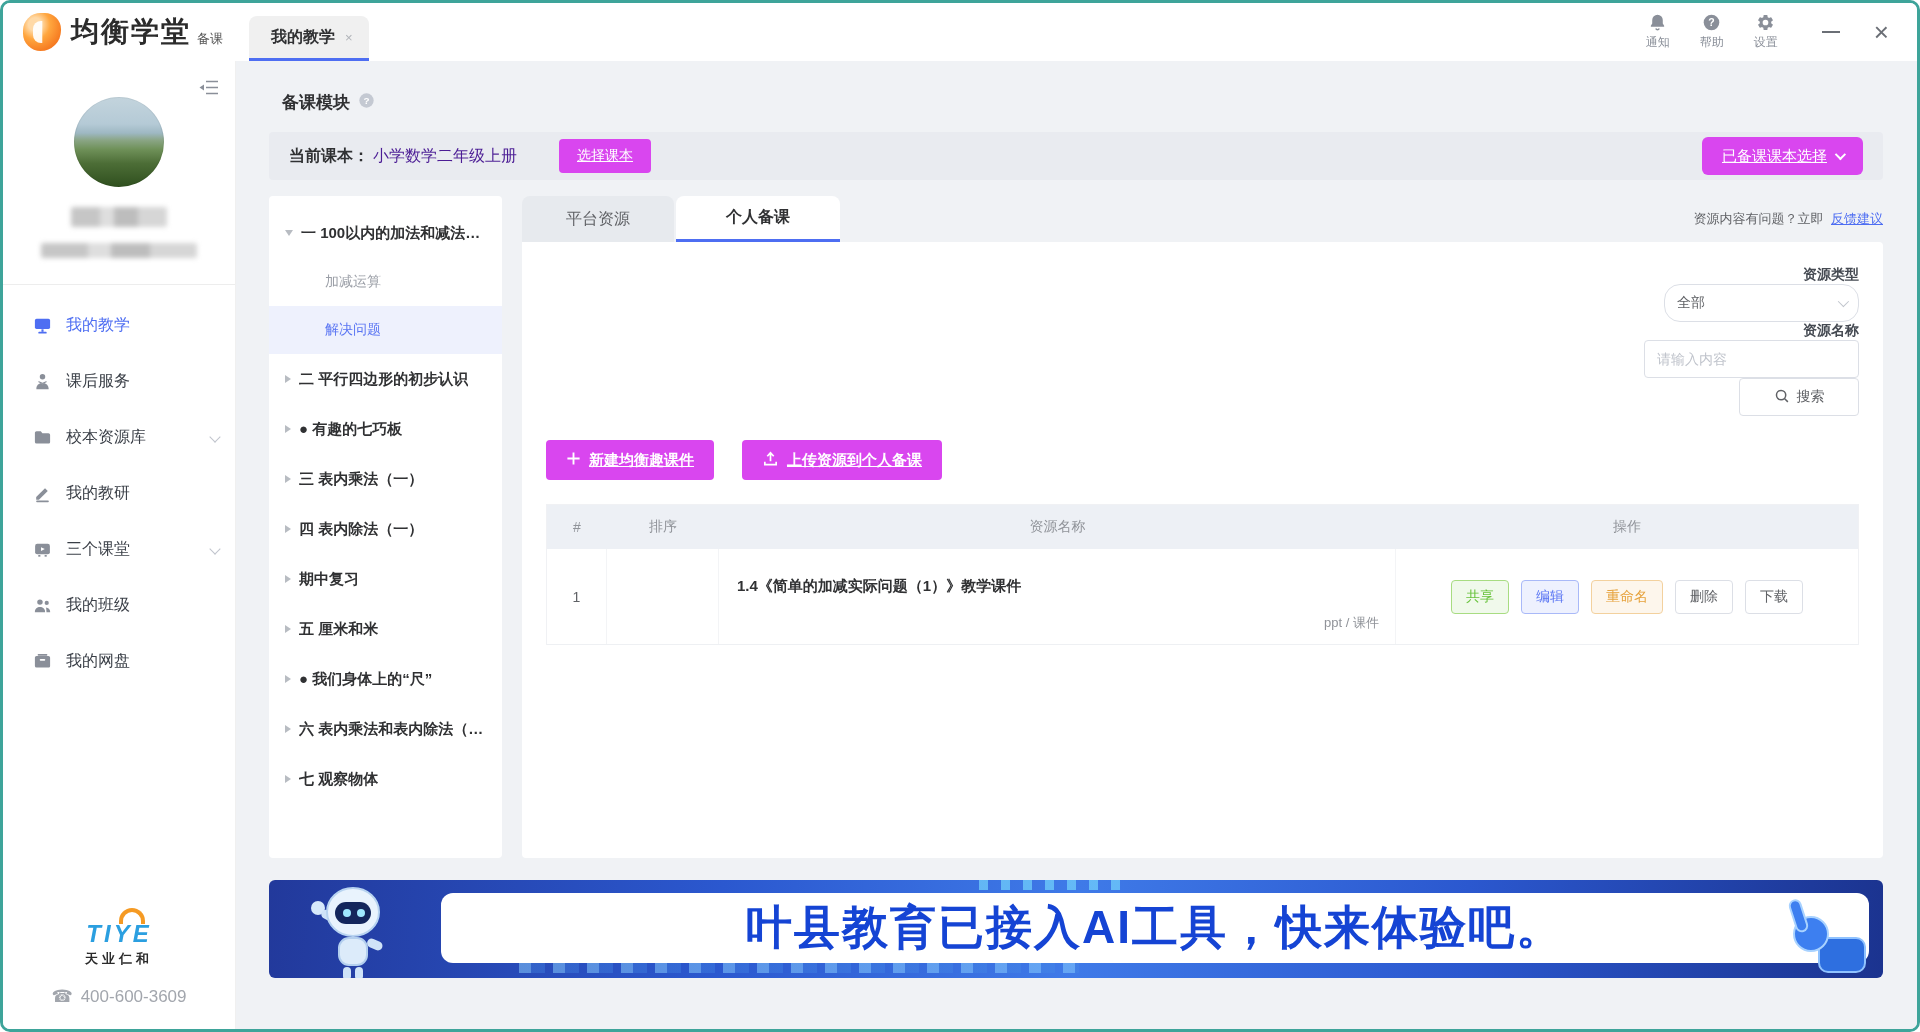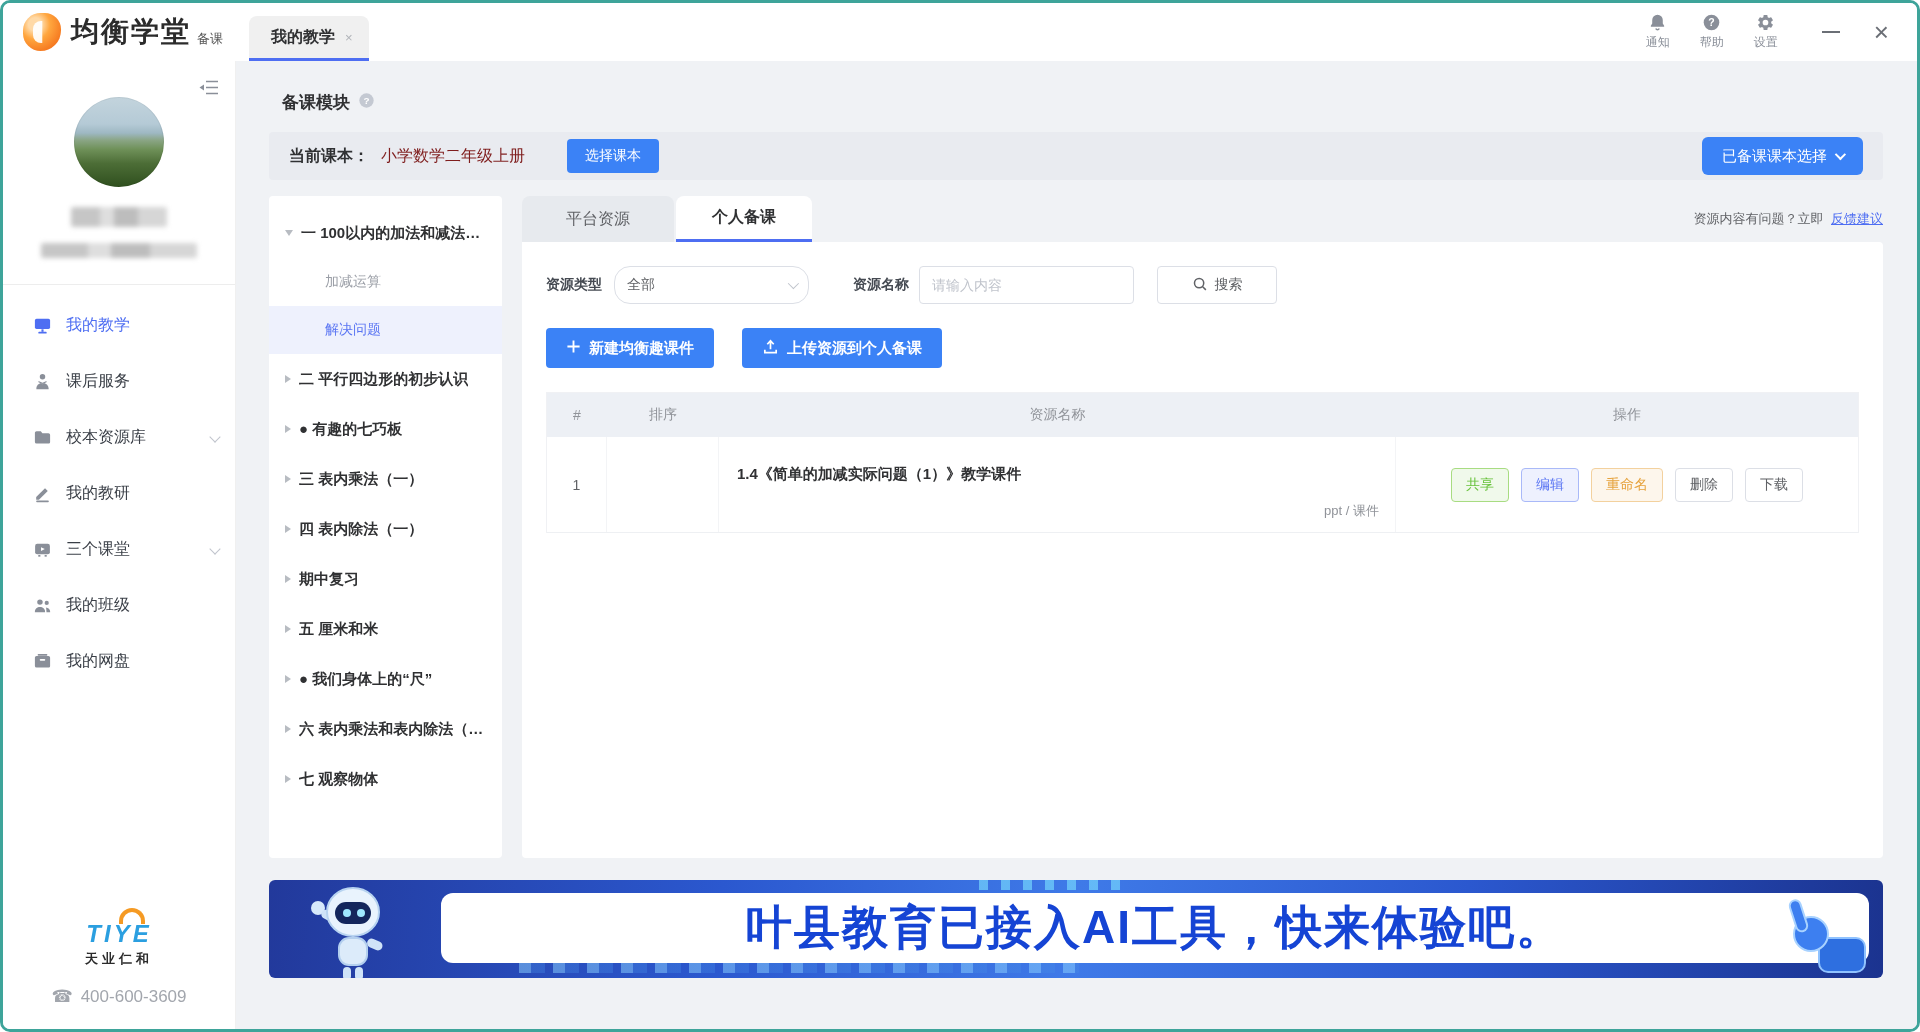--- a/index.html
+++ b/index.html
@@ -67,24 +67,24 @@
   .phone-ico { font-size:17px; color:#a2a6ad; }
   .phone-num { font-size:17px; color:#a2a6ad; }
 
   
   .main { flex:1; background:#f0f2f5; padding:30px 34px 0 33px; min-width:0; position:relative; }
   .module-row { display:flex; align-items:center; gap:8px; margin-left:13px; }
   .module-title { font-size:17px; font-weight:bold; color:#303133; }
   .textbook-bar { margin-top:18px; height:48px; background:#e9ebf0; border-radius:4px;
     display:flex; align-items:center; padding:0 20px; }
   .tb-label { font-size:16px; font-weight:bold; color:#303133; }
-  .tb-value { font-size:16px; color:#7f1d1d; margin-left:12px; }
-  .btn-blue { background:#3b82f6; color:#fff; border:none; border-radius:4px; font-size:14px;
+  .tb-value { font-size:16px; color:#4c1d95; margin-left:4px; }
+  .btn-blue { background:#d946ef; color:#fff; border:none; border-radius:4px; font-size:14px;
     display:inline-flex; align-items:center; justify-content:center; gap:8px; cursor:pointer;
-    font-family:inherit; }
+    font-family:inherit;text-decoration:underline; }
   .choose-btn { height:34px; padding:0 18px; margin-left:42px; }
   .prepared-btn { height:38px; padding:0 20px; margin-left:auto; border-radius:6px; font-size:15px; }
   .chev-white { width:8px; height:8px; border-right:2px solid #fff; border-bottom:2px solid #fff;
     transform:rotate(45deg) translateY(-2px); }
 
   .content-row { margin-top:16px; height:662px; display:flex; gap:20px; }
 
   
   .tree-panel { width:233px; flex:0 0 auto; background:#fff; border-radius:4px; padding-top:12px;
     overflow:hidden; }
@@ -99,27 +99,27 @@
   .tree-child { height:48px; padding-left:56px; }
   .tree-child .tree-label { font-weight:normal; font-size:14px; color:#9a9ea6; }
   .tree-child.selected { background:#eef1fd; }
   .tree-child.selected .tree-label { color:#5b76f3; }
 
   
   .right-col { flex:1; display:flex; flex-direction:column; min-width:0; }
   .tabs-row { height:46px; display:flex; align-items:stretch; flex:0 0 auto; }
   .rtab { width:152px; display:flex; align-items:center; justify-content:center; font-size:16px;
     color:#606266; background:#e7eaee; border-radius:8px 8px 0 0; margin-right:2px; cursor:pointer; }
-  .rtab.active { width:136px; background:#fff; color:#303133; font-weight:bold;
+  .rtab.active { width:164px; background:#fff; color:#303133; font-weight:bold;
     border-bottom:3px solid #4e6ef2; }
   .feedback { margin-left:auto; align-self:center; font-size:13px; color:#606266; }
   .feedback-link { color:#4e6ef2; text-decoration:underline; margin-left:4px; cursor:pointer; }
   .white-panel { flex:1; background:#fff; border-radius:0 4px 4px 4px; padding:24px; }
 
-  .filter-row { display:flex; align-items:center; }
+  .filter-row { display:flex; align-items:flex-end;flex-direction:column; }
   .f-label { font-size:14px; color:#454a52; font-weight:bold; }
   .select-box { width:195px; height:38px; border:1px solid #dcdfe6; border-radius:16px; background:#fff;
     display:flex; align-items:center; justify-content:space-between; padding:0 12px; margin-left:12px;
     cursor:pointer; }
   .select-value { font-size:14px; color:#606266; }
   .chev-gray { width:8px; height:8px; border-right:1.6px solid #c0c4cc; border-bottom:1.6px solid #c0c4cc;
     transform:rotate(45deg) translateY(-2px); }
   .name-label { margin-left:44px; }
   .name-input { width:215px; height:38px; border:1px solid #dcdfe6; border-radius:4px; margin-left:10px;
     padding:0 12px; font-size:14px; color:#606266; font-family:inherit; outline:none; }

